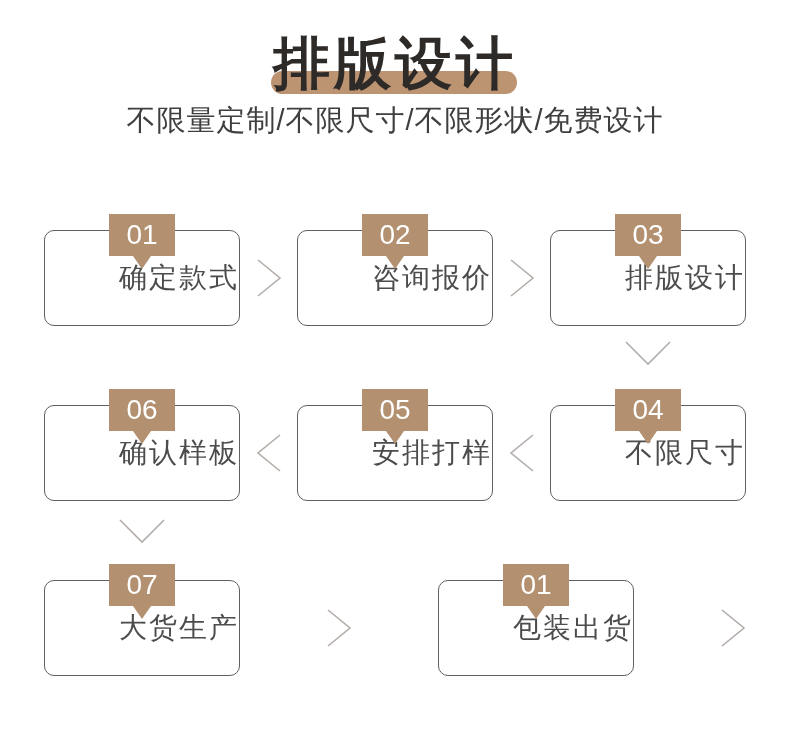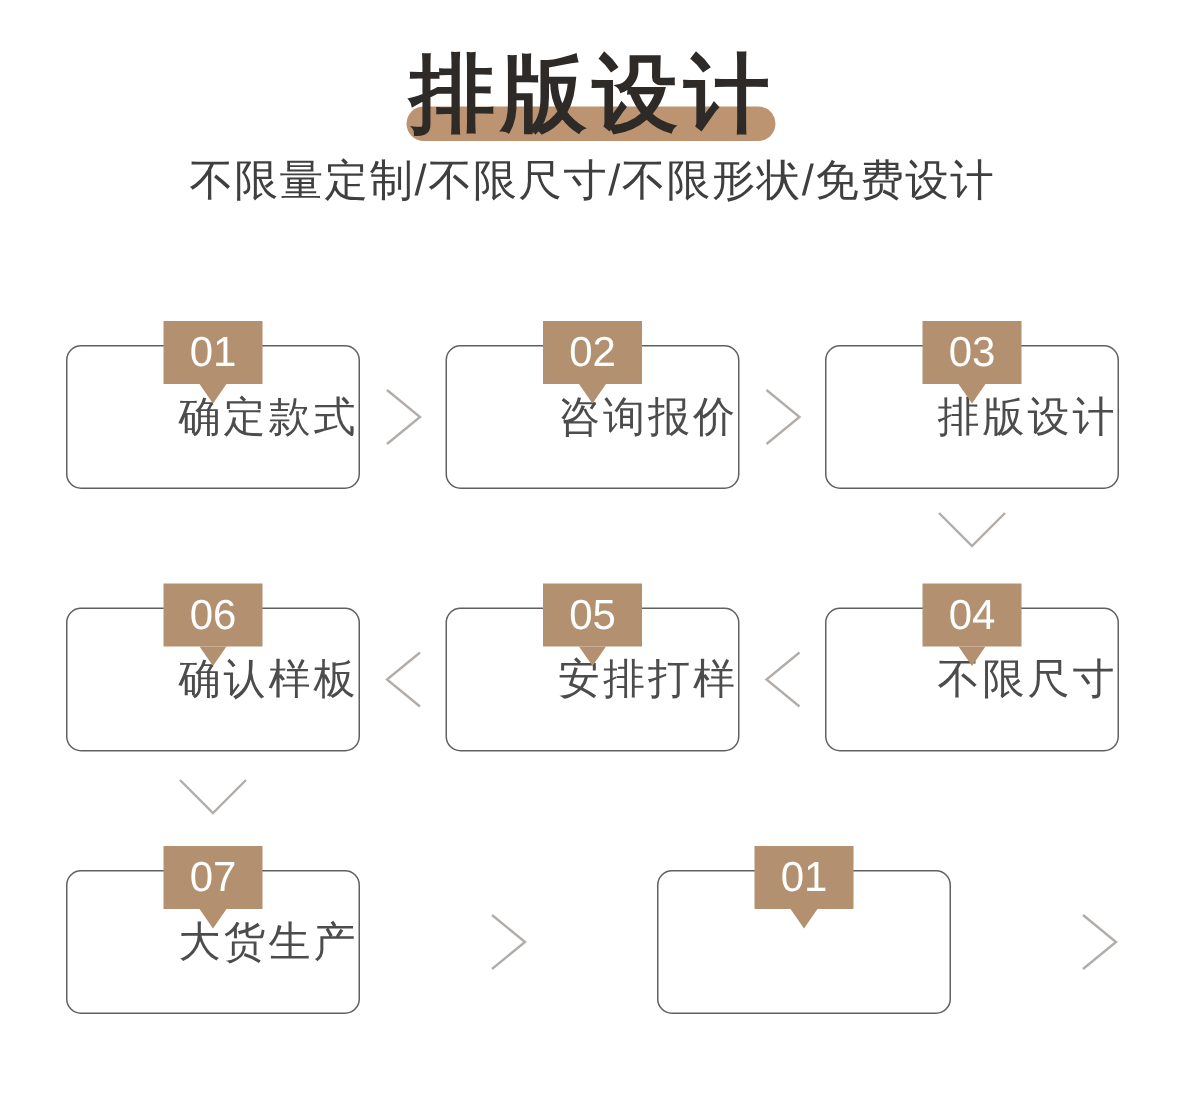--- a/index.html
+++ b/index.html
@@ -191,20 +191,21 @@
       <div class="step-badge">07</div>
       <div class="step-label">大货生产</div>
     </div>
     <span class="h-arrow">
       <svg viewBox="0 0 26 40">
           <polyline points="2,2 24,20 2,38" fill="none" stroke="currentColor" stroke-width="1.6"></polyline>
         </svg>
     </span>
     <div class="step-card">
       <div class="step-badge">01</div>
+      <div class="step-label">包装出货</div>
     </div>
     <span class="h-arrow">
       <svg viewBox="0 0 26 40">
           <polyline points="2,2 24,20 2,38" fill="none" stroke="currentColor" stroke-width="1.6"></polyline>
         </svg>
     </span>
   </div>
 
   <span class="v-arrow after-step3">
     <svg viewBox="0 0 48 26">

